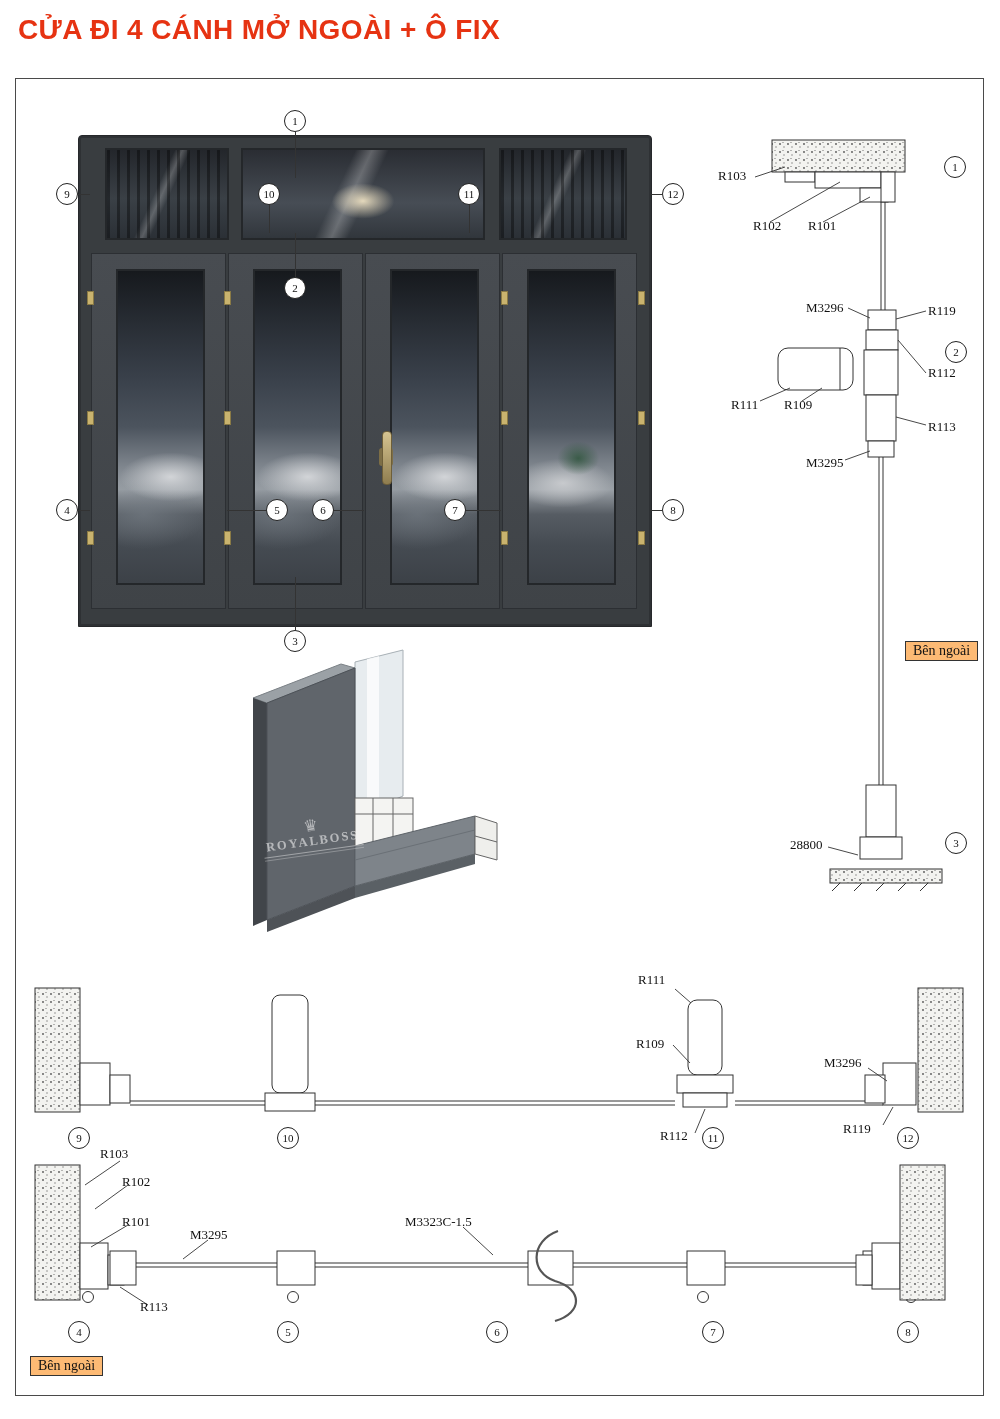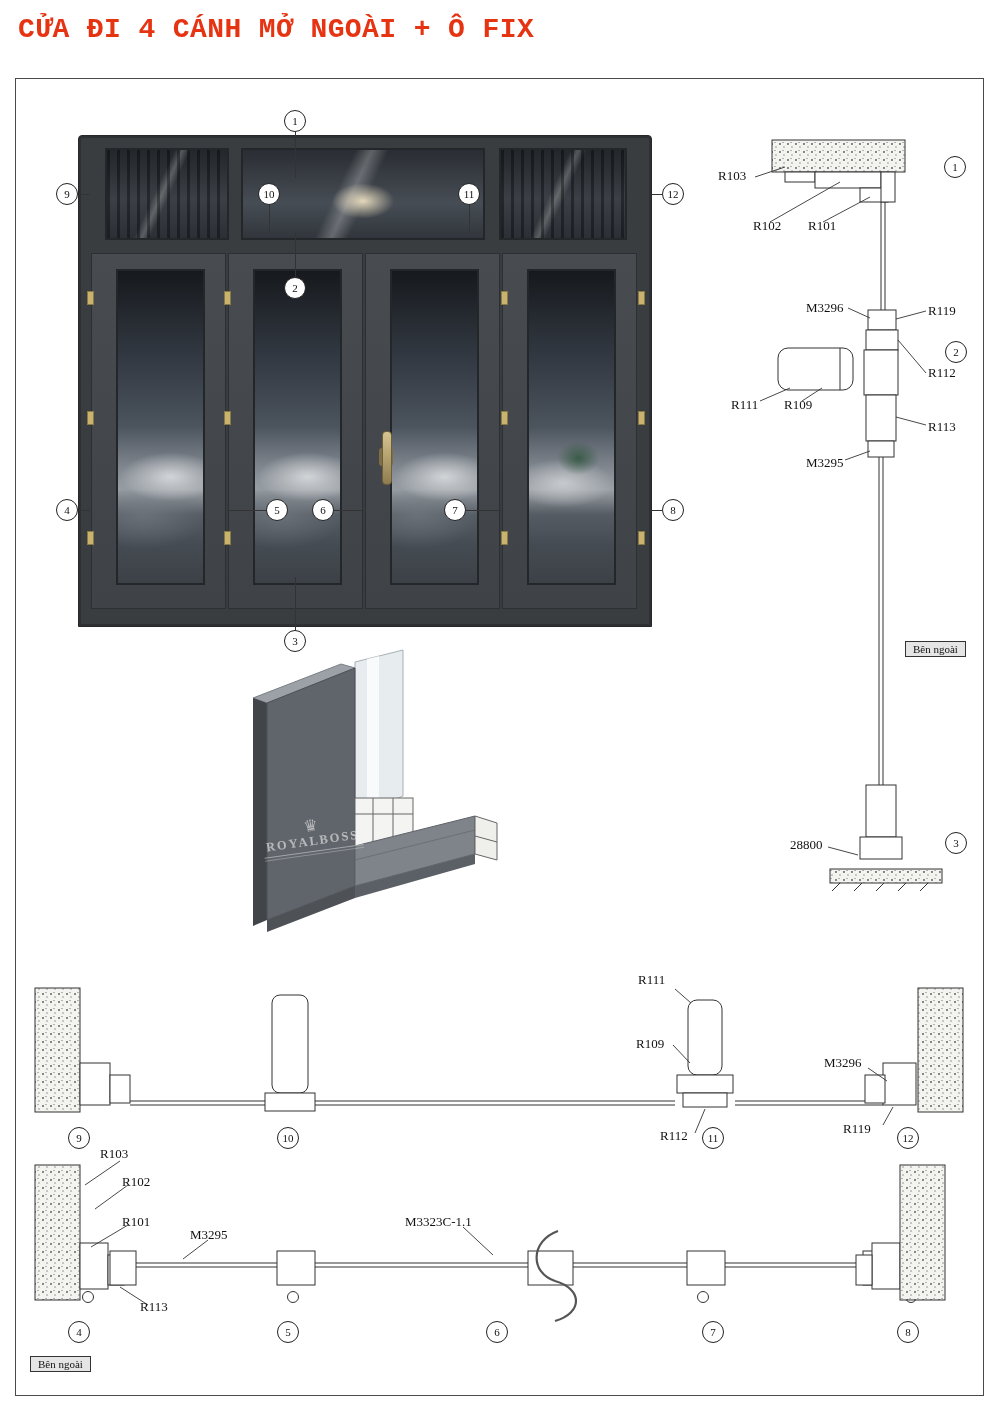--- a/index.html
+++ b/index.html
@@ -1,28 +1,28 @@
 <!DOCTYPE html>
 <html><head>
 <meta charset="utf-8">
 <style>
   html,body{margin:0;padding:0;background:#fff;}
   .canvas{position:relative;width:1000px;height:1419px;background:#fff;overflow:hidden;
           font-family:"Liberation Serif", serif;color:#111;}
-  .title{position:absolute;left:18px;top:14px;margin:0;font-family:Liberation Mono, monospace;
+  .title{position:absolute;left:18px;top:14px;margin:0;font-family:Liberation Sans, sans-serif;
          font-weight:700;font-size:28px;letter-spacing:.4px;color:#e63312;}
   .frame{position:absolute;left:15px;top:78px;width:967px;height:1316px;border:1px solid #4a4a4a;}
   
   .co{position:absolute;width:20px;height:20px;border:1px solid #222;border-radius:50%;background:#fff;
       display:flex;align-items:center;justify-content:center;font-size:11px;z-index:6;}
   
   .ln{position:absolute;background:#333;z-index:5;}
   
   .lbl{position:absolute;font-size:13px;white-space:nowrap;z-index:6;}
-  .tag{position:absolute;border:1px solid #333;background:#e5e5e5;padding:1px 7px;font-size:11px;z-index:6;}
+  .tag{position:absolute;border:1px solid #333;background:#fdba74;padding:1px 7px;font-size:14px;z-index:6;}
   
   .door{position:absolute;left:78px;top:135px;width:572px;height:490px;background:#393d40;
         border:1px solid #26282b;border-radius:4px 4px 0 0;box-shadow:inset 0 0 0 2px #2e3134;}
   .tpane{position:absolute;top:12px;height:88px;border:2px solid #24272a;}
   .leaf{position:absolute;top:117px;width:135px;height:356px;
         background:linear-gradient(180deg,#484c51,#3f4347);box-shadow:inset 0 0 0 1px #2c2f33;}
   .leafglass{position:absolute;left:25px;top:16px;width:85px;height:312px;border:2px solid #24272a;}
   .g-transom{background:
       repeating-linear-gradient(90deg, rgba(0,0,0,.38) 0 3px, rgba(0,0,0,0) 3px 10px),
       linear-gradient(115deg, rgba(255,255,255,0) 42%, rgba(255,255,255,.22) 47%, rgba(255,255,255,0) 52%),
@@ -301,21 +301,21 @@
       <line x1="183" y1="95" x2="158" y2="114"></line>
       <line x1="438" y1="82" x2="468" y2="110"></line>
       <line x1="123" y1="160" x2="95" y2="142"></line>
     </g>
   </svg>
 
   <div class="lbl" style="left:100px;top:1146px">R103</div>
   <div class="lbl" style="left:122px;top:1174px">R102</div>
   <div class="lbl" style="left:122px;top:1214px">R101</div>
   <div class="lbl" style="left:190px;top:1227px">M3295</div>
-  <div class="lbl" style="left:405px;top:1214px">M3323C-1.1</div>
+  <div class="lbl" style="left:405px;top:1214px">M3323C-1.5</div>
   <div class="lbl" style="left:140px;top:1299px">R113</div>
 
   <div class="co" style="left:68px;top:1321px">4</div>
   <div class="co" style="left:277px;top:1321px">5</div>
   <div class="co" style="left:486px;top:1321px">6</div>
   <div class="co" style="left:702px;top:1321px">7</div>
   <div class="co" style="left:897px;top:1321px">8</div>
 
   <div class="tag" style="left:30px;top:1356px">Bên ngoài</div>
 

